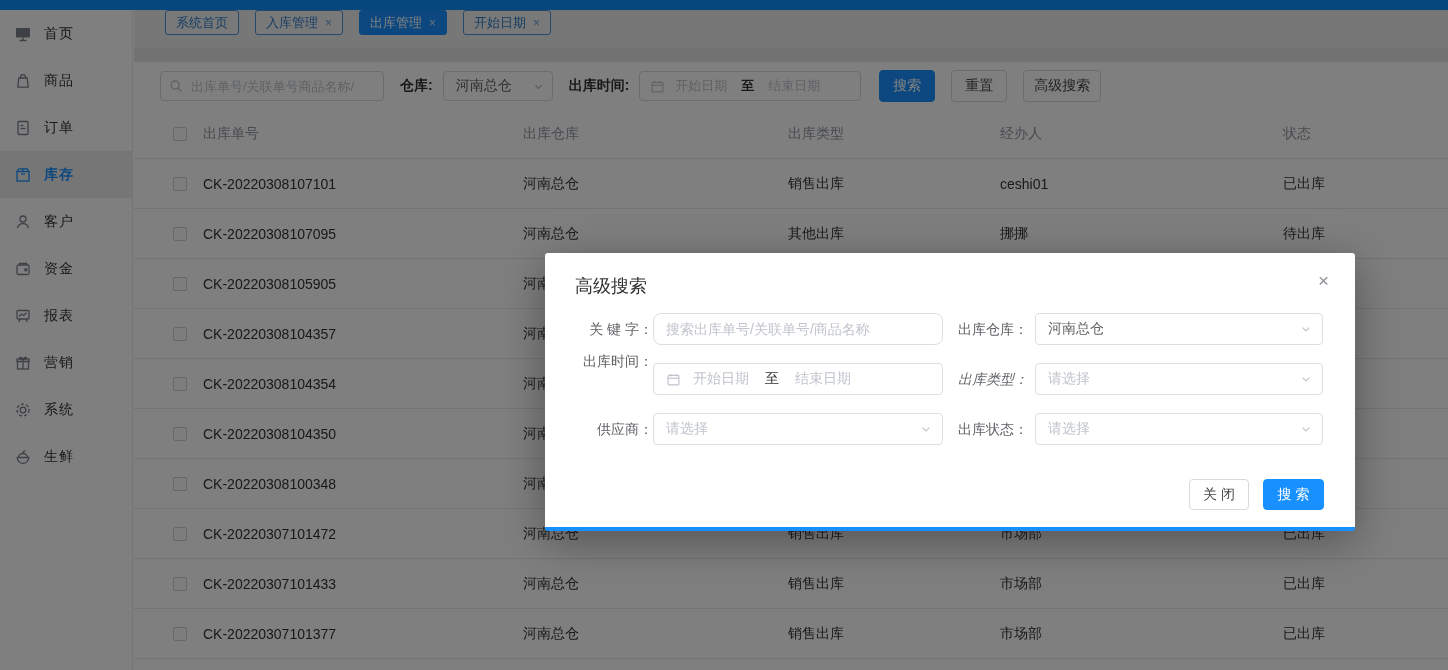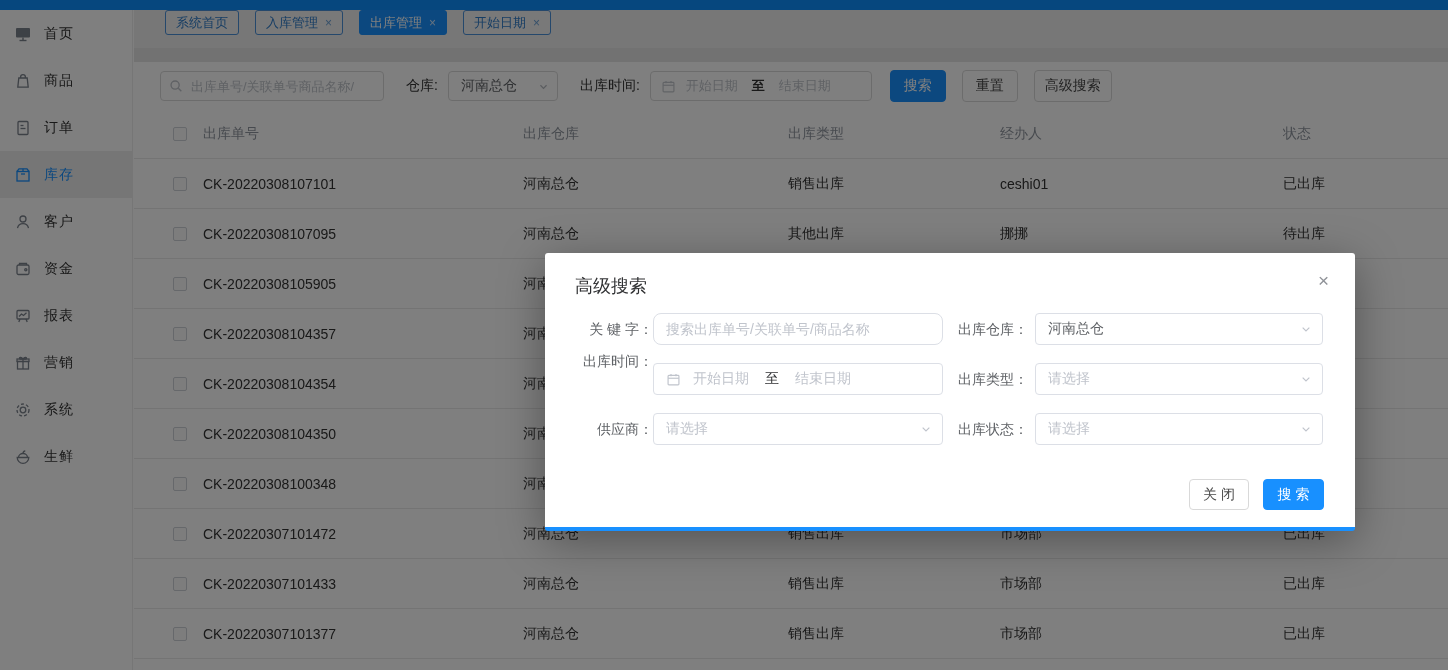--- a/index.html
+++ b/index.html
@@ -11,41 +11,41 @@
     font-size:14px;
     color:#333;
   }
   
   .topbar { position:absolute; top:0; left:0; right:0; height:10px; background:#0c8efc; }
 
   
   .sidebar { position:absolute; top:10px; left:0; width:133px; bottom:0; background:#fff; border-right:1px solid #ececec; }
   .side-item { height:47px; display:flex; align-items:center; padding-left:13px; gap:11px; color:#333; cursor:pointer; }
   .side-item .s-icon { width:20px; height:20px; display:flex; align-items:center; justify-content:center; color:#7b828c; }
-  .side-item.active { background:#ececec; color:#1890ff; }
+  .side-item.active { background:#ececec; color:#1890ff;font-weight:bold; }
   .side-item.active .s-icon { color:#1890ff; }
   .side-item span.lbl { font-size:14px; letter-spacing:1px; }
 
   
   .main { position:absolute; left:134px; top:10px; right:0; bottom:0; background:#fff; }
   .tabstrip { height:38px; background:#efefef; display:flex; padding-left:31px; gap:16px; }
   .tab { height:25px; padding:0 10px; display:inline-flex; align-items:center; gap:7px; border:1px solid #4a90d9; border-radius:3px; color:#2f7cc9; font-size:13px; background:rgba(255,255,255,0.2); cursor:pointer; white-space:nowrap; }
   .tab .tx { font-size:12px; color:#6a9fd4; line-height:1; }
   .tab.active { background:#1890ff; border-color:#1890ff; color:#fff; }
   .tab.active .tx { color:#cfe6ff; }
   .gapstrip { height:14px; background:#e4e4e4; }
   .content { position:relative; background:#fff; height:calc(100% - 52px); }
 
   
   .toolbar { height:48px; display:flex; align-items:center; padding-left:26px; }
   .tb-search { position:relative; width:224px; height:30px; }
   .tb-search input { width:100%; height:100%; border:1px solid #d9d9d9; border-radius:4px; padding:0 8px 0 30px; font-size:13px; color:#333; outline:none; background:#fff; }
   .tb-search input::placeholder { color:#bfc3c9; }
   .tb-search .mag { position:absolute; left:8px; top:7px; color:#bfc3c9; }
-  .tb-label { font-weight:normal; color:#333; margin-left:22px; white-space:nowrap; }
+  .tb-label { font-weight:bold; color:#333; margin-left:16px; white-space:nowrap; }
   .select { height:30px; border:1px solid #d9d9d9; border-radius:4px; display:flex; align-items:center; justify-content:space-between; padding:0 8px 0 12px; color:#5f6266; background:#fff; cursor:pointer; }
   .select .chev { color:#b4b8be; }
   .tb-select { width:110px; margin-left:10px; }
   .datebox { height:30px; border:1px solid #d9d9d9; border-radius:4px; display:flex; align-items:center; background:#fff; color:#bfc3c9; padding:0 10px; margin-left:10px; }
   .datebox .cal { margin-right:10px; color:#c2c6cc; display:flex; }
   .datebox .ph { font-size:13px; color:#bfc3c9; }
   .datebox .zhi { color:#333; font-weight:bold; font-size:13px; margin:0 14px; }
   .btn { height:32px; border-radius:4px; border:1px solid #d9d9d9; background:#fff; color:#4a4a4a; font-size:14px; display:inline-flex; align-items:center; justify-content:center; cursor:pointer; font-family:inherit; }
   .btn.primary { background:#1890ff; border-color:#1890ff; color:#fff; }
   .tb-btn-search { width:56px; margin-left:18px; }
@@ -378,21 +378,21 @@
             <line x1="2.5" y1="7.5" x2="15.5" y2="7.5"></line>
             <line x1="6" y1="2.5" x2="6" y2="5"></line>
             <line x1="12" y1="2.5" x2="12" y2="5"></line>
           </svg>
       </span>
       <span class="ph">开始日期</span>
       <span class="zhi">至</span>
       <span class="ph">结束日期</span>
     </div>
   </div>
-  <div class="m-label" style="left:391px; top:110px;">出库类型：</div>
+  <div class="m-label" style="left:391px; top:110px;font-style:italic;">出库类型：</div>
   <div class="m-ctrl" style="left:490px; top:110px; width:288px;">
     <div class="m-select">
       <span class="val placeholder">请选择</span>
       <span class="chev">
         <svg width="12" height="12" viewBox="0 0 18 18" fill="none" stroke="currentColor" stroke-width="1.8">
             <polyline points="4,7 9,12 14,7"></polyline>
           </svg>
       </span>
     </div>
   </div>

